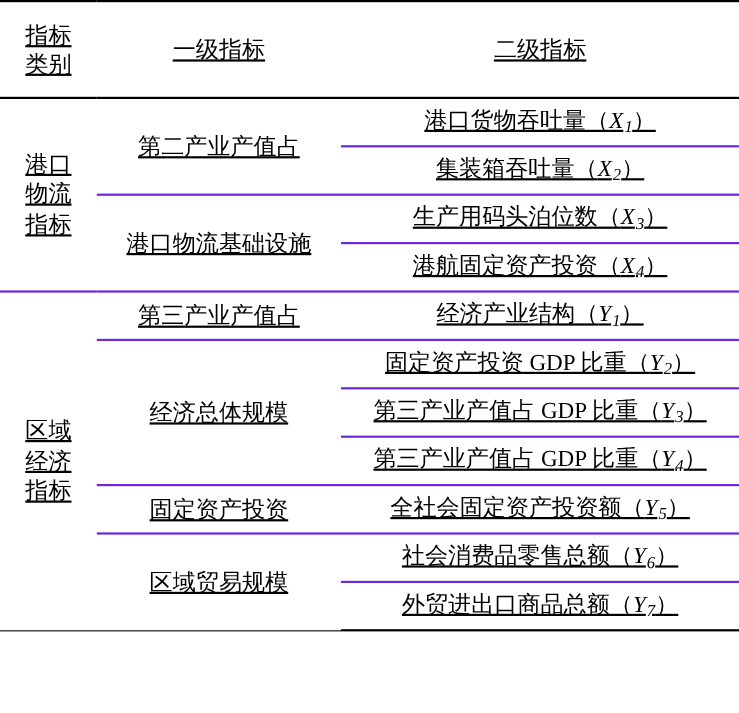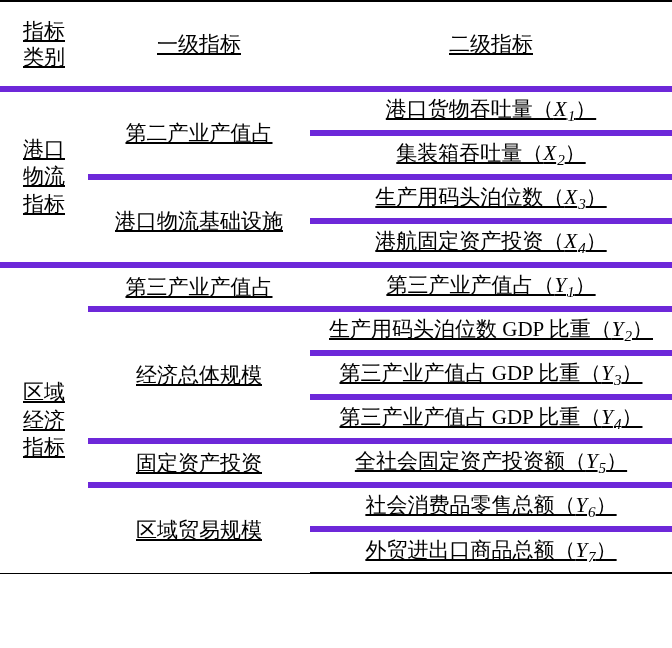--- a/index.html
+++ b/index.html
@@ -22,21 +22,21 @@
     text-decoration: underline;
   }
   table.indicator-table {
     border-collapse: collapse;
     width: 672px;
     table-layout: fixed;
   }
   table.indicator-table td {
     border-left: none;
     border-right: none;
-    border-top: 6px solid #6d28d9;
+    border-top: 2px solid #6d28d9;
     border-bottom: 1px solid #000;
     text-align: center;
     vertical-align: middle;
     font-size: 21px;
     line-height: 1.25;
     padding: 2px 4px;
     box-sizing: border-box;
   }
   
   td.col-a { width: 88px; }
@@ -136,29 +136,29 @@
       <tr>
         <td class="col-a" rowspan="7">
           <span class="vertlabel">区域
 经济
 指标</span>
         </td>
         <td class="col-b rowh">
           <span class="cellwrap">第三产业产值占</span>
         </td>
         <td class="col-c rowh">
-          <span>第三产业产值占（</span><span class="ital">Y</span><span class="sub ital">1</span><span class="paren">）</span>
+          <span>经济产业结构（</span><span class="ital">Y</span><span class="sub ital">1</span><span class="paren">）</span>
         </td>
       </tr>
       <tr>
         <td class="col-b rowh" rowspan="3">
           <span class="cellwrap">经济总体规模</span>
         </td>
         <td class="col-c rowh">
-          <span>生产用码头泊位数 GDP 比重（</span><span class="ital">Y</span><span class="sub ital">2</span><span class="paren">）</span>
+          <span>固定资产投资 GDP 比重（</span><span class="ital">Y</span><span class="sub ital">2</span><span class="paren">）</span>
         </td>
       </tr>
       <tr>
         <td class="col-c rowh">
           <span>第三产业产值占 GDP 比重（</span><span class="ital">Y</span><span class="sub ital">3</span><span class="paren">）</span>
         </td>
       </tr>
       <tr>
         <td class="col-c rowh">
           <span>第三产业产值占 GDP 比重（</span><span class="ital">Y</span><span class="sub ital">4</span><span class="paren">）</span>

